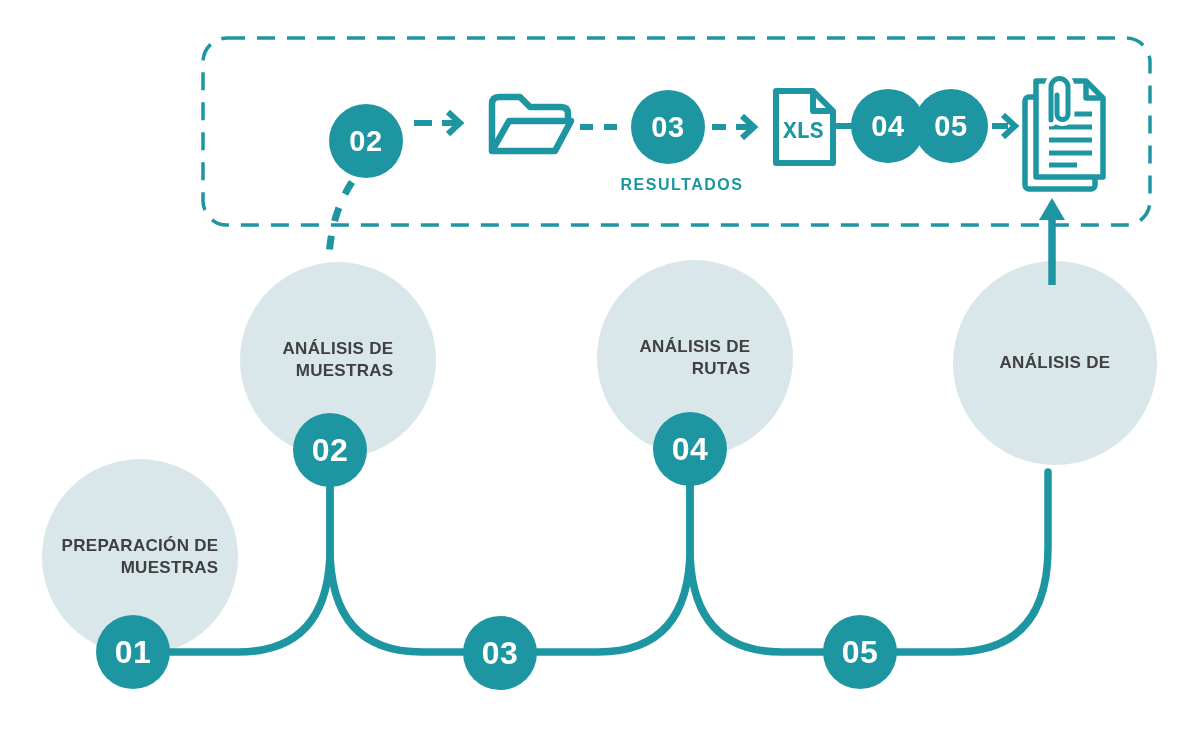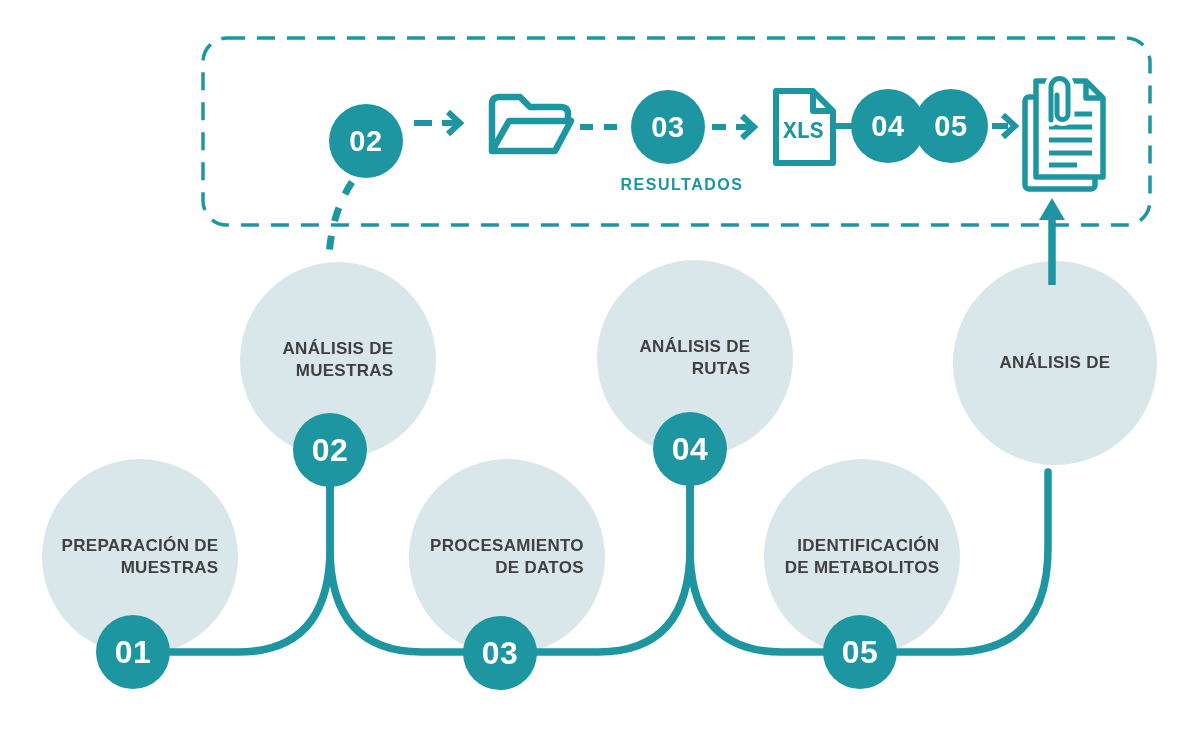--- a/index.html
+++ b/index.html
@@ -50,36 +50,24 @@
       <div>PREPARACIÓN DE</div>
       <div>MUESTRAS</div>
     </div>
   </div>
   <div class="step-circle" style="left:240px;top:262px;width:196px;height:196px;">
     <div class="step-label">
       <div>ANÁLISIS DE</div>
       <div>MUESTRAS</div>
     </div>
   </div>
-  <div class="step-circle" style="left:409px;top:459px;width:196px;height:196px;">
-    <div class="step-label">
-      <div>PROCESAMIENTO</div>
-      <div>DE DATOS</div>
-    </div>
-  </div>
   <div class="step-circle" style="left:597px;top:260px;width:196px;height:196px;">
     <div class="step-label">
       <div>ANÁLISIS DE</div>
       <div>RUTAS</div>
-    </div>
-  </div>
-  <div class="step-circle" style="left:764px;top:459px;width:196px;height:196px;">
-    <div class="step-label">
-      <div>IDENTIFICACIÓN</div>
-      <div>DE METABOLITOS</div>
     </div>
   </div>
   <div class="step-circle" style="left:953px;top:261px;width:204px;height:204px;">
     <div class="step-label">
       <div>ANÁLISIS DE</div>
     </div>
   </div>
 
   <svg class="layer" width="1200" height="744" viewBox="0 0 1200 744">
 

